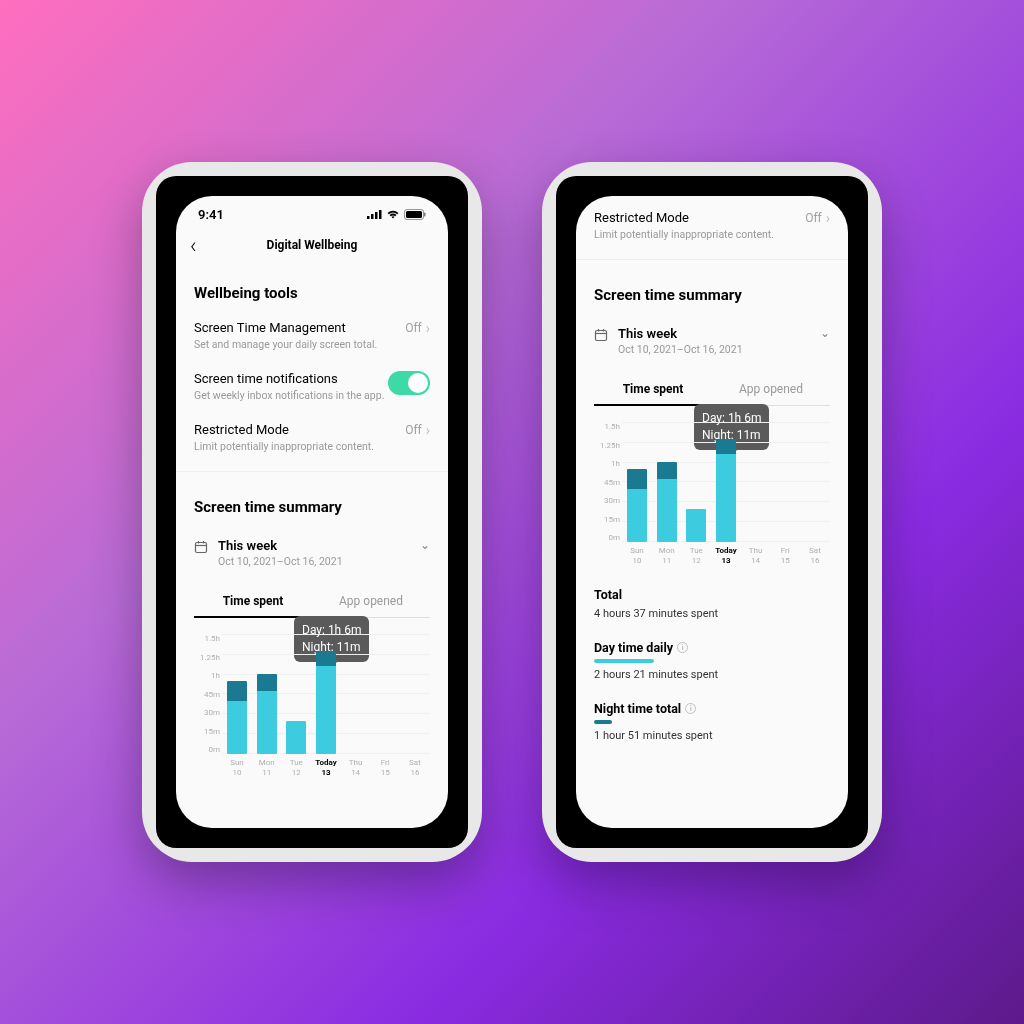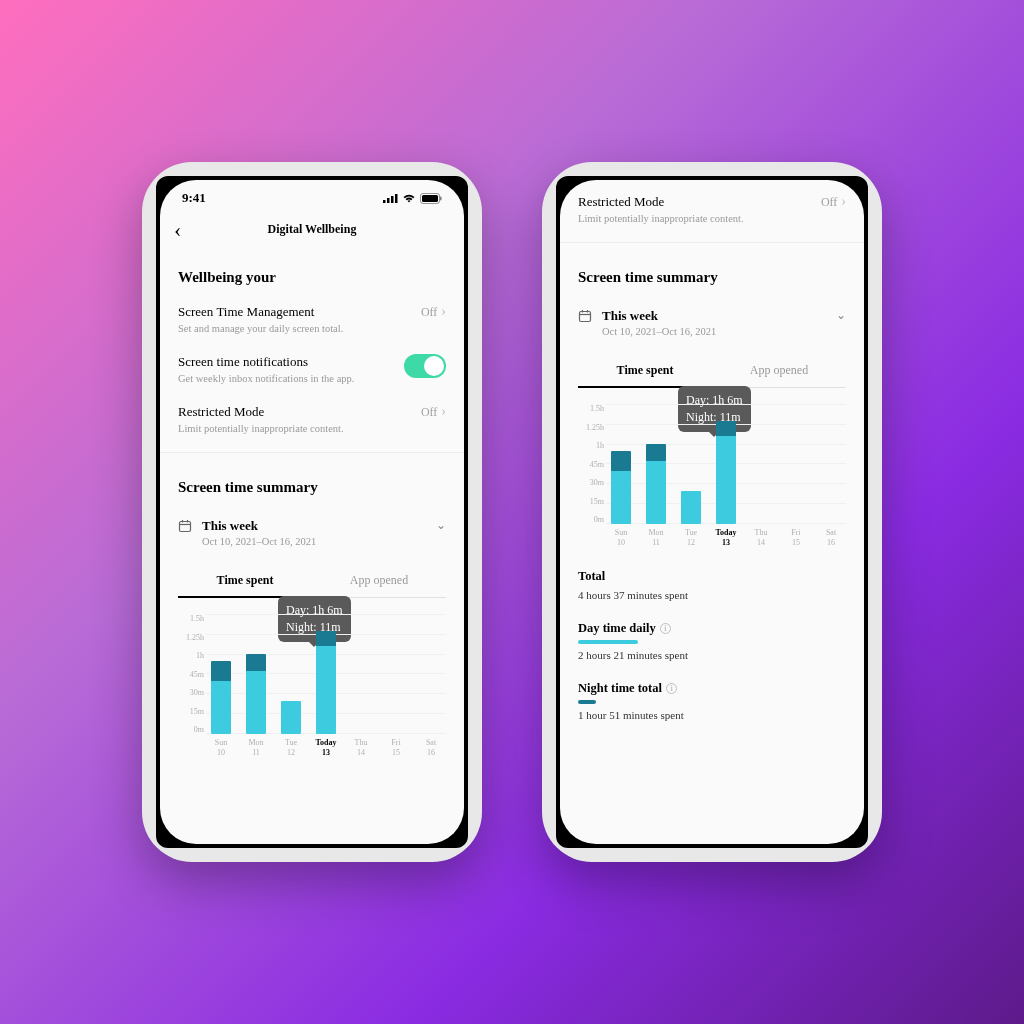--- a/index.html
+++ b/index.html
@@ -18,23 +18,22 @@
     height: 700px;
     background: #e8e8e8;
     border-radius: 50px;
     padding: 14px;
     box-shadow: 0 20px 50px rgba(0,0,0,0.3);
   }
   .phone-inner {
     width: 100%;
     height: 100%;
     background: #000;
-    border-radius: 12px;
-    padding: 4px;
-    font-family: Liberation Serif, serif;
+    border-radius: 20px;
+    padding: 20px;
   }
   .screen {
     width: 100%;
     height: 100%;
     background: #fafafa;
     border-radius: 36px;
     overflow: hidden;
     position: relative;
   }
   .status-bar {
@@ -277,21 +276,21 @@
               </svg>
             </span>
         </div>
       </div>
 
       <div class="header">
         <span class="back-btn">‹</span>
         <span class="header-title">Digital Wellbeing</span>
       </div>
 
-      <div class="section-title">Wellbeing your</div>
+      <div class="section-title">Wellbeing tools</div>
 
       <div class="setting-row">
         <div class="setting-text">
           <div class="setting-label">Screen Time Management</div>
           <div class="setting-desc">Set and manage your daily screen total.</div>
         </div>
         <div class="setting-right">
           <span>Off</span>
           <span class="chevron-right">›</span>
         </div>

